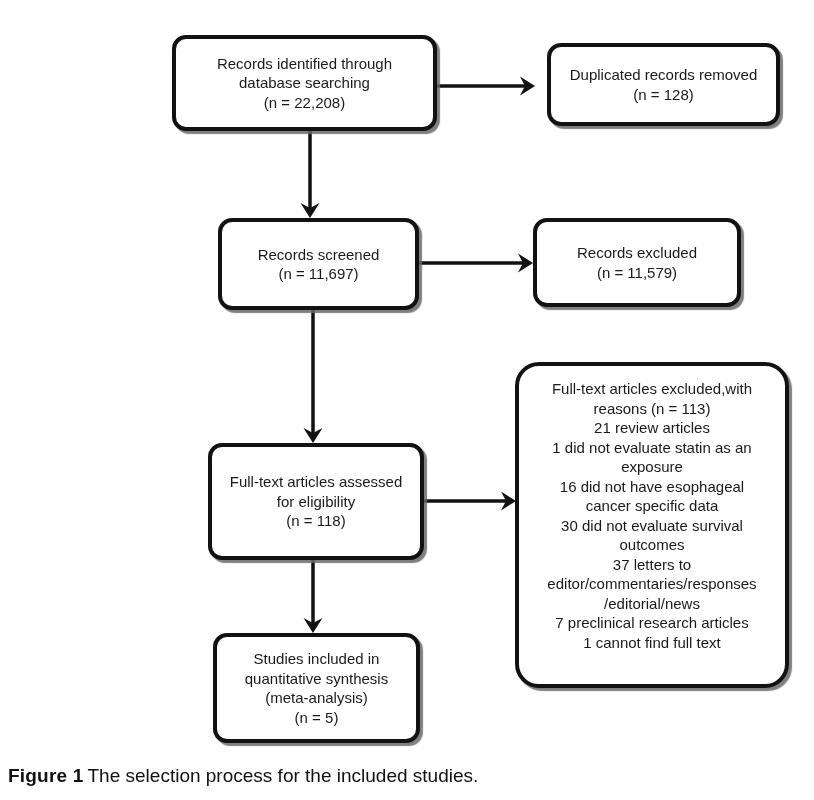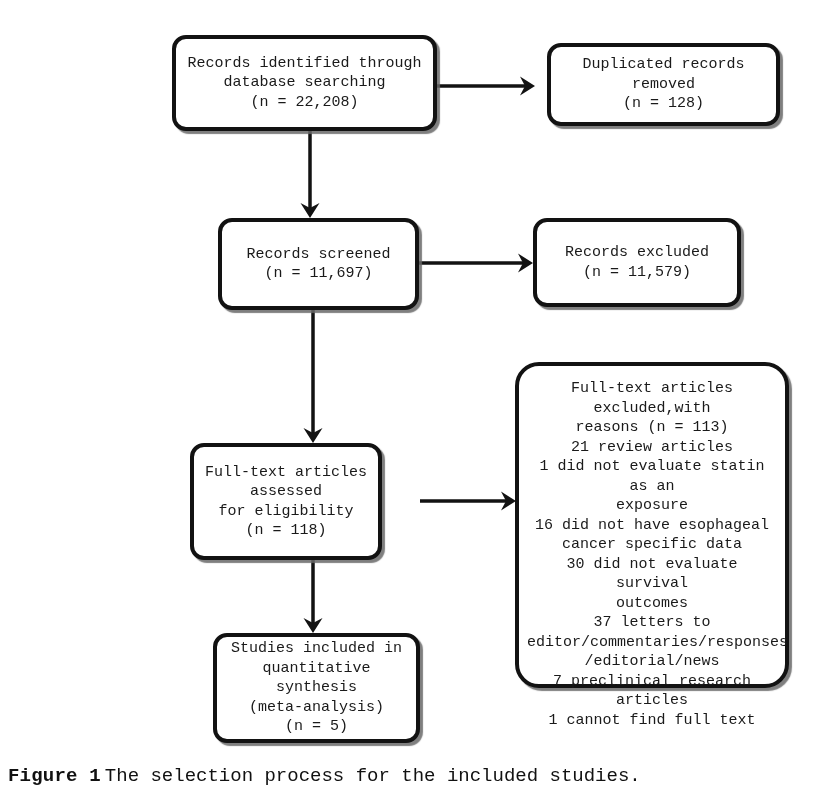--- a/index.html
+++ b/index.html
@@ -1,19 +1,19 @@
 <!DOCTYPE html>
 <html><head>
 <meta charset="utf-8">
 <style>
   * { margin:0; padding:0; box-sizing:border-box; }
   html,body { background:#ffffff; }
   body { font-family:"Liberation Sans", sans-serif; color:#1a1a1a; }
   #canvas {
-    position:relative; width:814px; height:800px; background:#ffffff; overflow:hidden;font-family:Liberation Mono, monospace;
+    position:relative; width:814px; height:800px; background:#ffffff; overflow:hidden;
   }
   #arrows { position:absolute; left:0; top:0; }
   .box {
     position:absolute; background:#ffffff;
     border:4px solid #121212; border-radius:14px;
     box-shadow:3px 3px 1px rgba(105,105,105,0.85);
     display:flex; flex-direction:column; justify-content:center; align-items:center;
     text-align:center; font-size:15px; line-height:19.5px; padding:6px 8px;
   }
   .box.big {
@@ -61,21 +61,21 @@
   <div class="box" style="left:218px; top:218px; width:201px; height:92px;">
       <div class="tline">Records screened</div>
       <div class="tline">(n = 11,697)</div>
     </div>
 
   <div class="box" style="left:533px; top:218px; width:208px; height:89px;">
       <div class="tline">Records excluded</div>
       <div class="tline">(n = 11,579)</div>
     </div>
 
-  <div class="box" style="left:190px; top:443px; width:192px; height:117px;">
+  <div class="box" style="left:208px; top:443px; width:216px; height:117px;">
       <div class="tline">Full-text articles assessed</div>
       <div class="tline">for eligibility</div>
       <div class="tline">(n = 118)</div>
     </div>
 
   <div class="box big" style="left:515px; top:362px; width:274px; height:326px;">
       <div class="tline">Full-text articles excluded,with</div>
       <div class="tline">reasons (n = 113)</div>
       <div class="tline">21 review articles</div>
       <div class="tline">1 did not evaluate statin as an</div>

